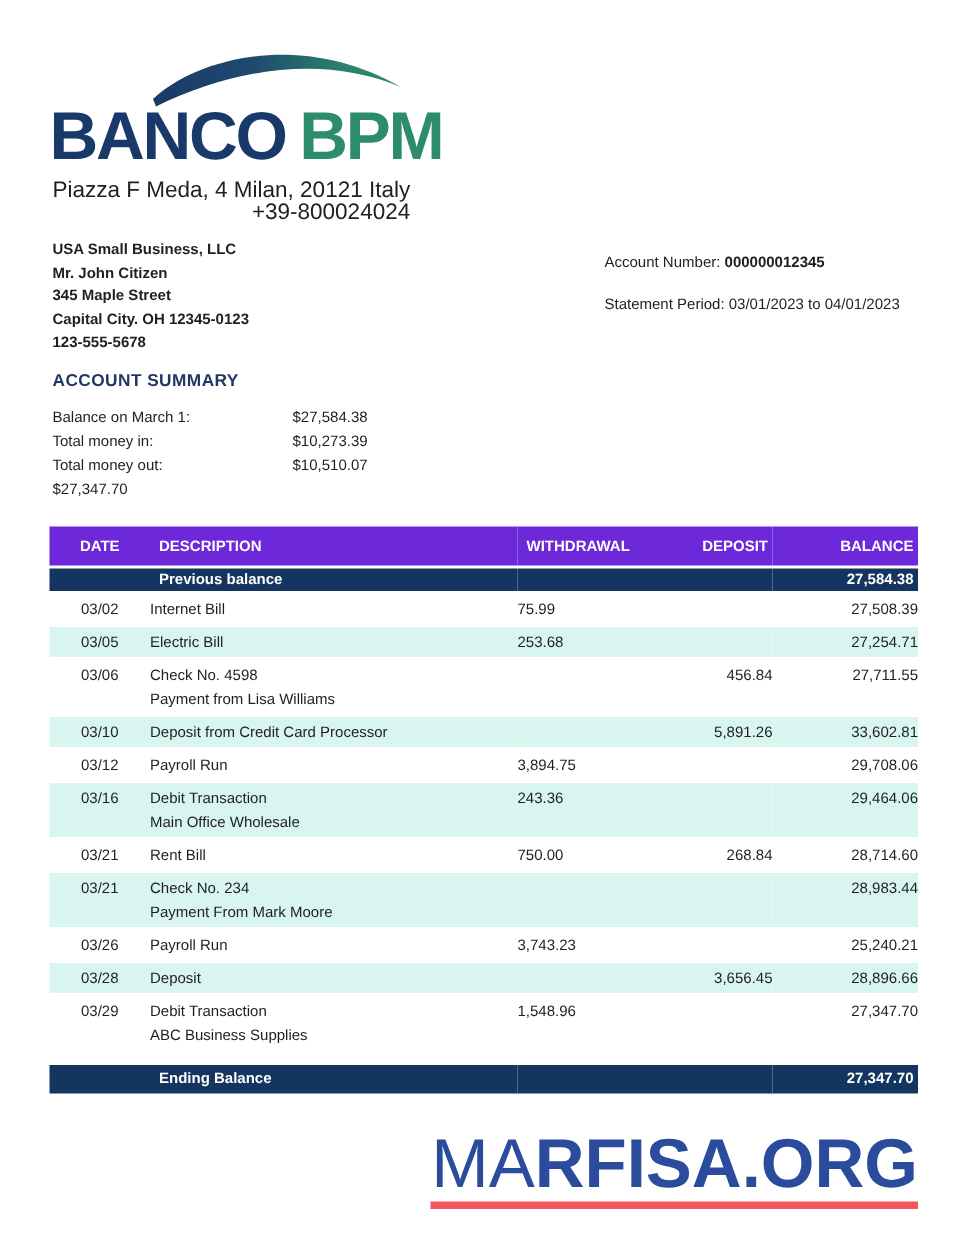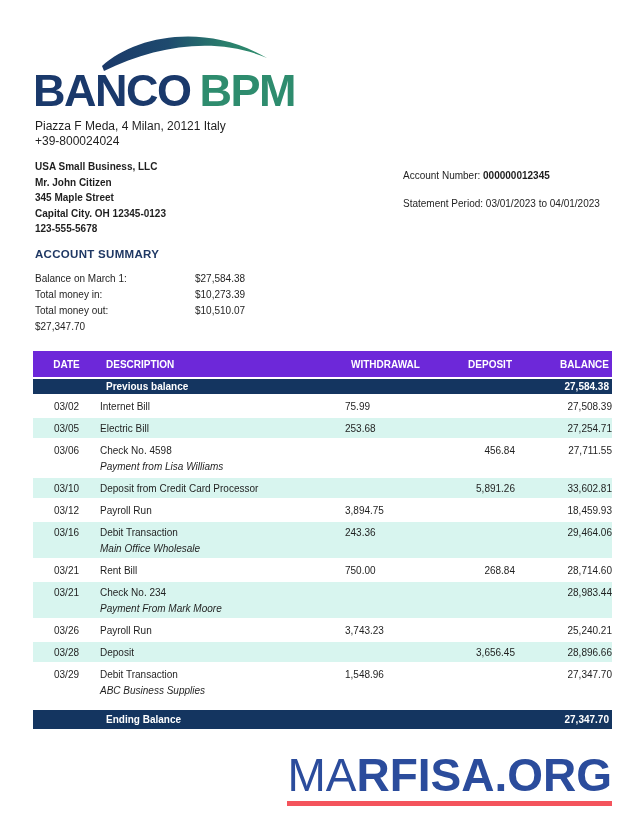--- a/index.html
+++ b/index.html
@@ -10,21 +10,21 @@
 
   
   .swoosh { position:absolute; left:95px; top:28px; width:180px; height:50px; }
   .logo-text {
     position:absolute; left:33px; top:68px; font-size:45px; font-weight:800;
     letter-spacing:-1.5px; line-height:1; white-space:nowrap;
   }
   .logo-banco { color:#1a396b; }
   .logo-bpm   { color:#2e8c6e; margin-left:9px; }
 
-  .bank-address { position:absolute; left:35px; top:119px; font-size:12px; line-height:15px; }
+  .bank-address { position:absolute; left:35px; top:119px; font-size:15px; line-height:15px;text-align:right; }
 
   .customer { position:absolute; left:35px; top:159px; font-size:10px; font-weight:700; line-height:15.5px; }
 
   .account-info { position:absolute; left:403px; top:168px; font-size:10px; line-height:15px; }
   .account-info .period { margin-top:13px; }
   .account-info b { font-weight:700; }
 
   
   .summary-title {
     position:absolute; left:35px; top:248px; font-size:11.5px; font-weight:700;
@@ -59,21 +59,21 @@
   tr.band td.desc { padding-left:6px; }
   tr.band td.bal  { text-align:right; padding-right:3px; }
 
   tbody.txn-body td { padding:5px 0 4px 0; vertical-align:top; background:#ffffff; }
   tbody.txn-body tr:nth-child(even) td { background:#d8f5ef; }
   td.date { text-align:center; vertical-align:middle; }
   td.desc { padding-left:6px; }
   td.wd   { text-align:left; padding-left:6px; }
   td.dep  { text-align:right; padding-right:3px; }
   td.bal  { text-align:right; padding-right:3px; }
-  .note { font-style:italic; padding-top:5px; }
+  .note { padding-top:5px; }
   .note:empty { display:none; padding:0; }
 
   tr.spacer td { background:transparent !important; padding:0; height:6px; }
 
   
   .watermark {
     position:absolute; top:752px; right:6px; text-align:center;
     color:#2b4c9c; font-size:46px; line-height:1; white-space:nowrap;
   }
   .watermark .light { font-weight:400; }
@@ -210,21 +210,21 @@
   </tr>
 
   <tr>
     <td class="date">03/12</td>
     <td class="desc">
       <div class="desc-main">Payroll Run</div>
 
     </td>
     <td class="wd">3,894.75</td>
     <td class="dep"></td>
-    <td class="bal">18,459.93</td>
+    <td class="bal">29,708.06</td>
   </tr>
 
   <tr>
     <td class="date">03/16</td>
     <td class="desc">
       <div class="desc-main">Debit Transaction</div>
       <div class="note">Main Office Wholesale</div>
     </td>
     <td class="wd">243.36</td>
     <td class="dep"></td>

